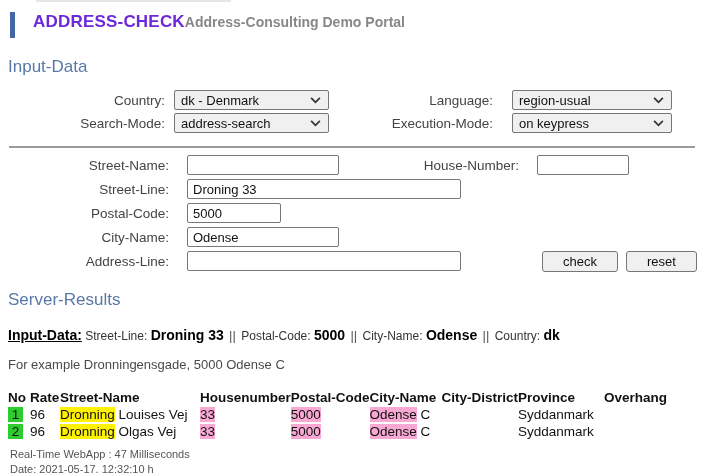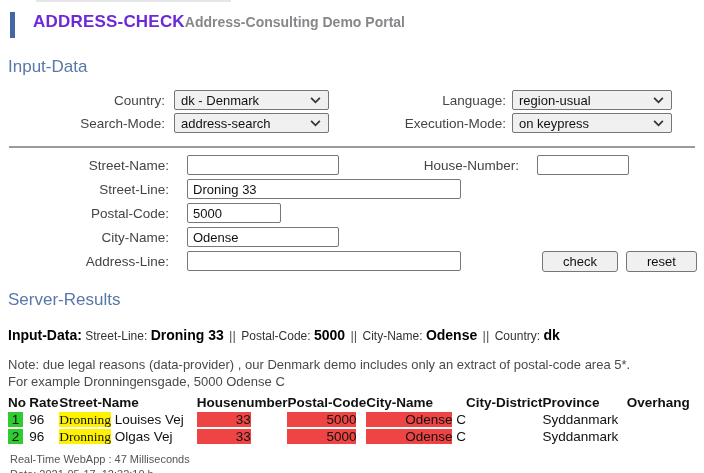--- a/index.html
+++ b/index.html
@@ -18,21 +18,21 @@
   .title { font-size: 17px; font-weight: bold; color: #6d28d9; letter-spacing: 0.2px; }
   .subtitle { font-size: 14px; font-weight: bold; color: #85878a; }
 
   h2.section { font-size: 17px; font-weight: 400; color: #5878a8; margin: 19px 0 0 8px; }
 
   
   .sel-area { margin-top: 13px; }
   .sel-row { display: flex; align-items: center; margin: 0 0 3px 8px; }
   .lbl { font-size: 13.5px; color: #444; }
   .sel-label-l { width: 166px; text-align: right; padding-right: 9px; }
-  .sel-label-r { width: 183px; text-align: right; padding-right: 6px; }
+  .sel-label-r { width: 183px; text-align: right; padding-right: 19px; }
   .selectbox {
     width: 155px; height: 20px; background: #f0f0f0;
     border: 1px solid #767676; border-radius: 2px;
     display: flex; align-items: center; justify-content: space-between;
     padding: 0 7px 0 6px; font-size: 13px; color: #111; cursor: default;
   }
   .selectbox.wide { width: 160px; text-align: right; }
   .chev { display: flex; align-items: center; }
 
   .rule { border: none; border-top: 2px solid #9a9a9a; margin: 13px 9px 7px 9px; }
@@ -50,37 +50,37 @@
   .w-line { width: 274px; } .w-postal { width: 94px; } .w-city { width: 152px; }
   .btns { margin-left: 72px; display: flex; gap: 8px; }
   button.btn {
     font-family: "Liberation Sans", sans-serif; font-size: 13px; color: #111;
     background: #f0f0f0; border: 1px solid #767676; border-radius: 3px;
     padding: 2px 20px; height: 21px; line-height: 15px; cursor: pointer;
   }
 
   
   .summary { margin: 17px 0 0 8px; font-size: 12px; color: #333; }
-  .summary .pfx { font-weight: bold; font-size: 14px; color: #000; }
+  .summary .pfx { font-weight: bold; font-size: 14px; color: #000; text-decoration: underline; }
   .summary .val { font-weight: bold; font-size: 14px; color: #000; }
   .summary .sep { color: #555; font-size: 13px; padding: 0 2px; }
 
   
   .note { margin: 13px 0 0 8px; font-size: 13px; color: #4a4a4a; line-height: 17px; }
 
   
-  table.results { margin: 4px 0 0 8px; border-collapse: collapse; table-layout: fixed; font-size: 13.5px; color: #111; }
+  table.results { margin: 16px 0 0 8px; border-collapse: collapse; table-layout: fixed; font-size: 13.5px; color: #111; }
   table.results th { text-align: left; font-weight: bold; padding: 0; height: 17px; white-space: nowrap; }
   table.results td { padding: 0; height: 17px; white-space: nowrap; }
   col.c-no { width: 22px; } col.c-rate { width: 30px; } col.c-street { width: 140px; }
   col.c-house { width: 80px; } col.c-postal { width: 72px; } col.c-city { width: 72px; }
   col.c-district { width: 63px; } col.c-prov { width: 86px; } col.c-over { width: 80px; }
   .num-box { display: inline-block; min-width: 15px; text-align: center; background: #2fcc2f; padding: 0 1px; }
-  .hl-y { background: #fff200; font-family: Liberation Serif, serif; }
-  .hl-g { background: #ef4444; padding-left: 39px; }
+  .hl-y { background: #fff200; }
+  .hl-g { background: #f9a8d4; }
 
   
   .footer { margin: 7px 0 0 10px; font-size: 11px; color: #555; line-height: 15px; }
 </style>
 </head>
 <body>
 
 <div class="top-artifact"></div>
 
 <div class="header">
@@ -176,21 +176,20 @@
   <span class="val">5000</span>
   <span class="sep">||</span>
   <span>City-Name:</span>
   <span class="val">Odense</span>
   <span class="sep">||</span>
   <span>Country:</span>
   <span class="val">dk</span>
 </div>
 
 <div class="note">
-  <div>Note: due legal reasons (data-provider) , our Denmark demo includes only an extract of postal-code area 5*.</div>
   <div>For example Dronningensgade, 5000 Odense C</div>
 </div>
 
 <table class="results">
   <colgroup>
     <col class="c-no">
       <col class="c-rate">
       <col class="c-street">
       <col class="c-house">
     <col class="c-postal">

